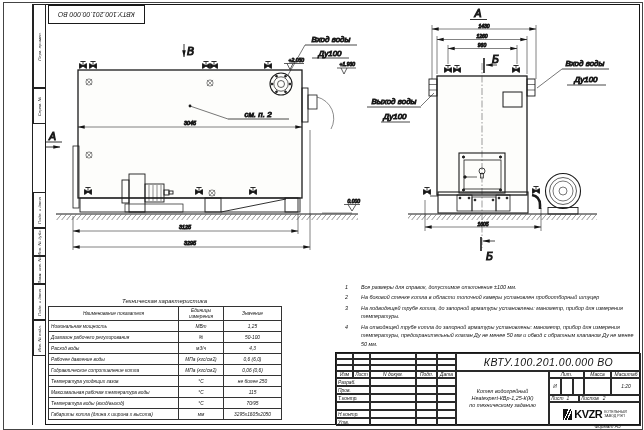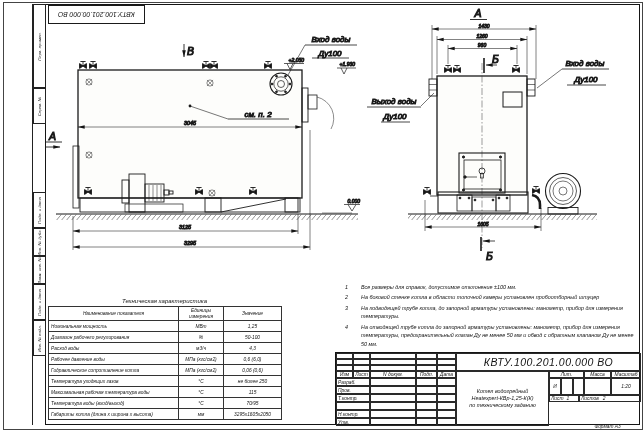--- a/index.html
+++ b/index.html
@@ -478,16 +478,24 @@
 
     <div class="tb-cell" style="left:213px;top:42px;width:30px;height:7px;gap:3px">
       <span>Лист</span>
       <span>1</span>
     </div>
     <div class="tb-cell" style="left:243px;top:42px;width:62px;height:7px;gap:4px">
       <span>Листов</span>
       <span>2</span>
     </div>
 
+    <div class="tb-cell logo-cell" style="left:213px;top:49px;width:92px;height:24px">
+      <span class="logo-mark"></span>
+      <span class="logo-kvzr">KVZR</span>
+      <span class="logo-sub">
+        <div>КОТЕЛЬНЫЙ</div>
+        <div>ЗАВОД РЭП</div>
+      </span>
+    </div>
   </div>
 
   <div class="format-label">Формат А3</div>
 </div>
 
 </body></html>

